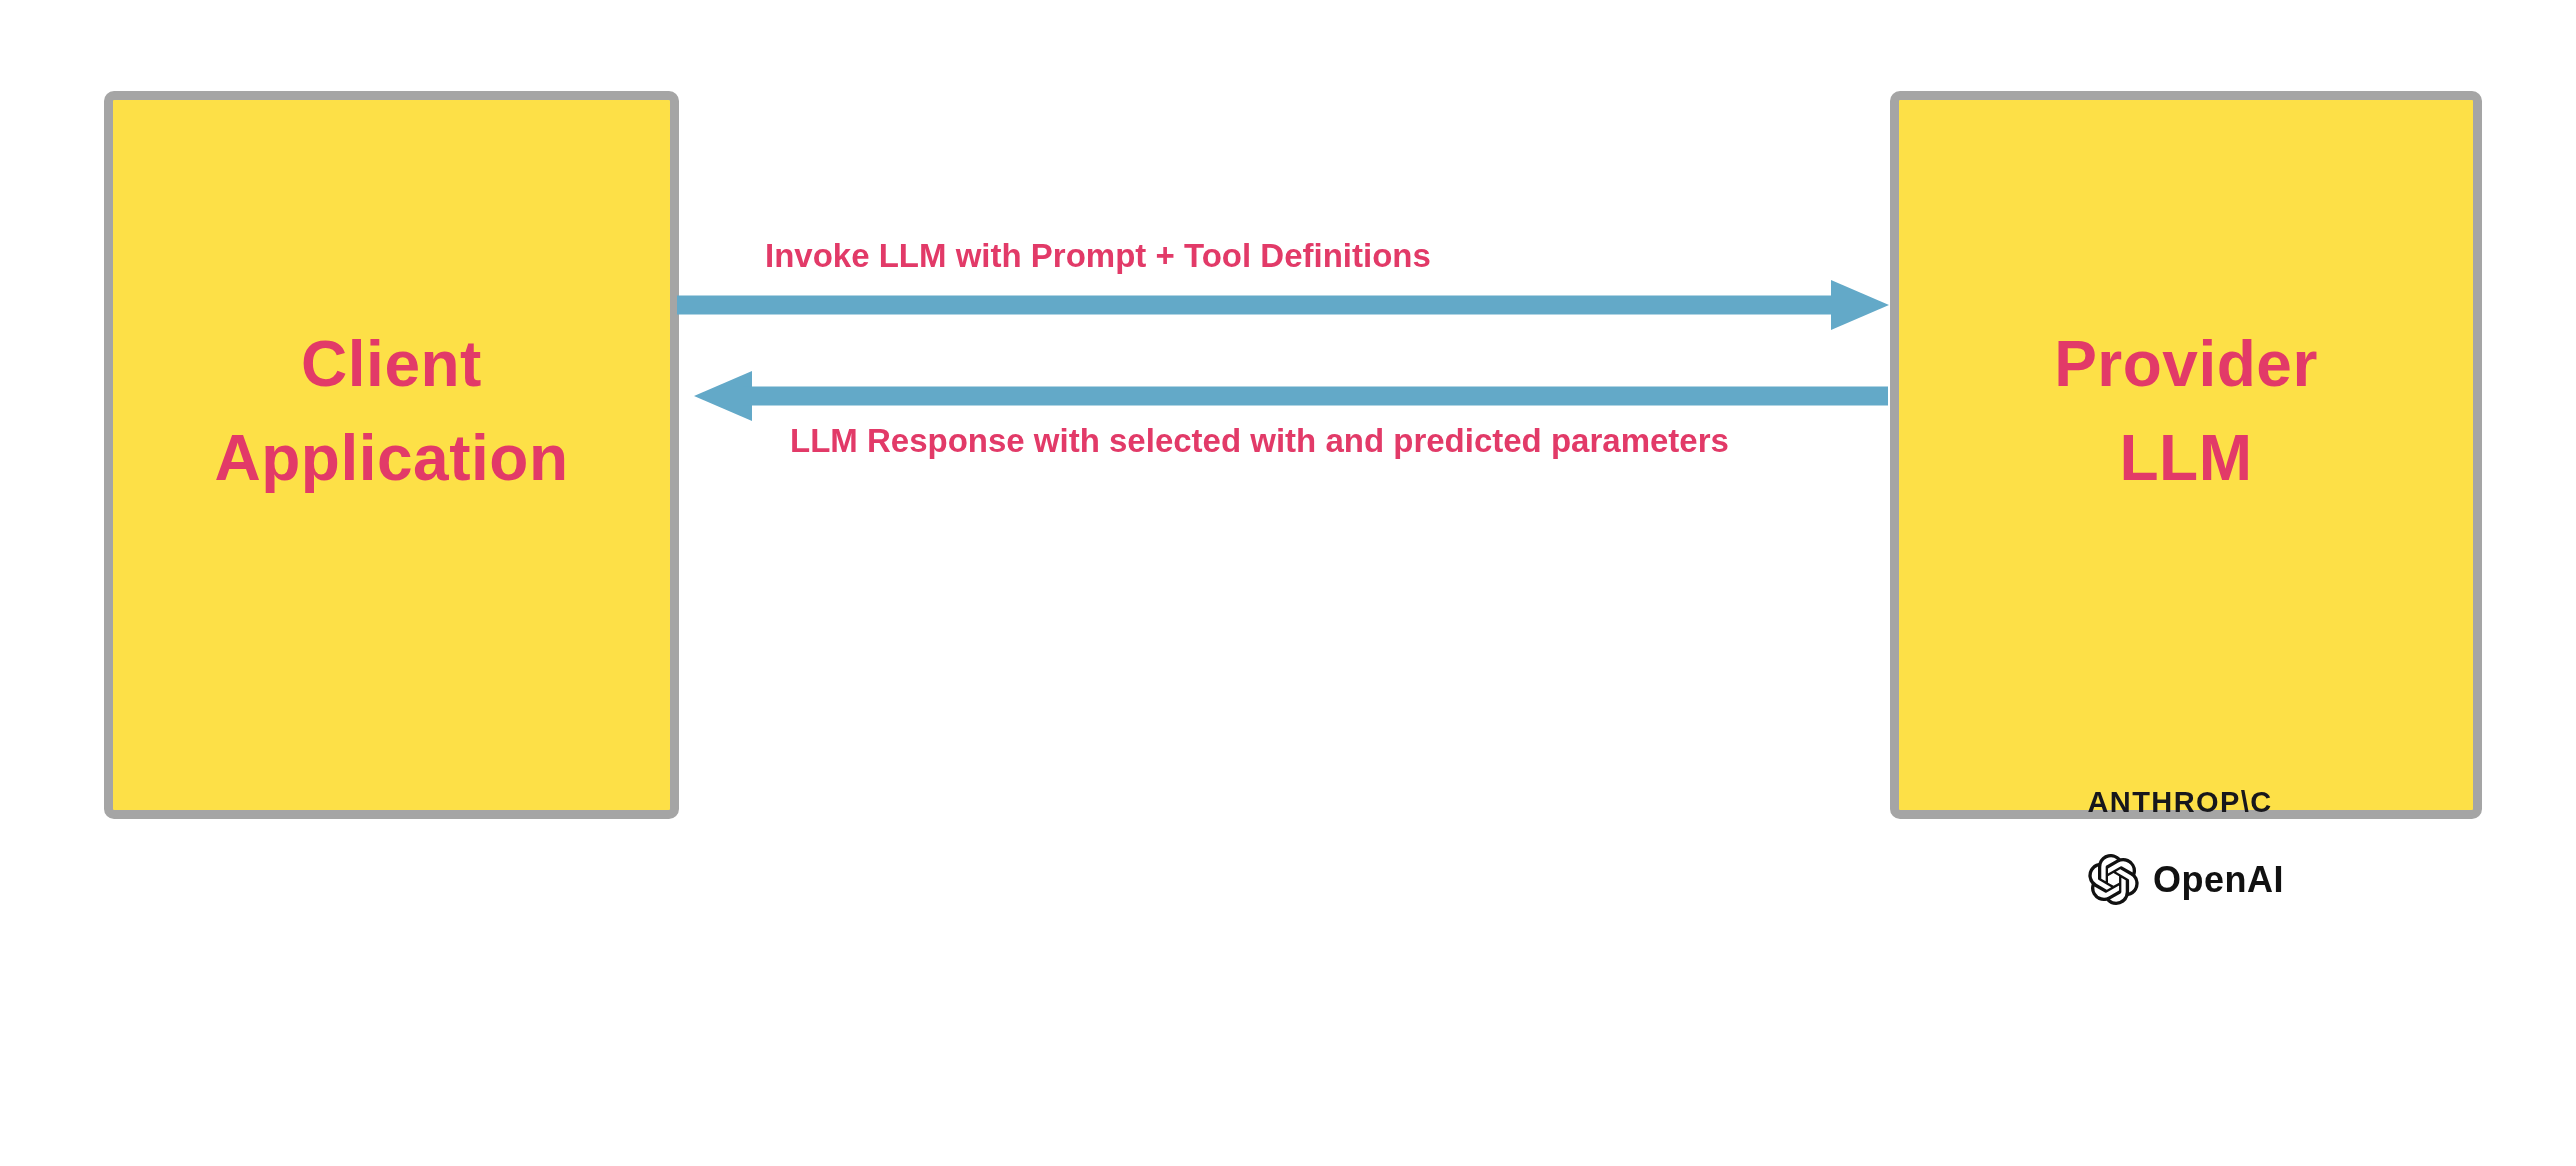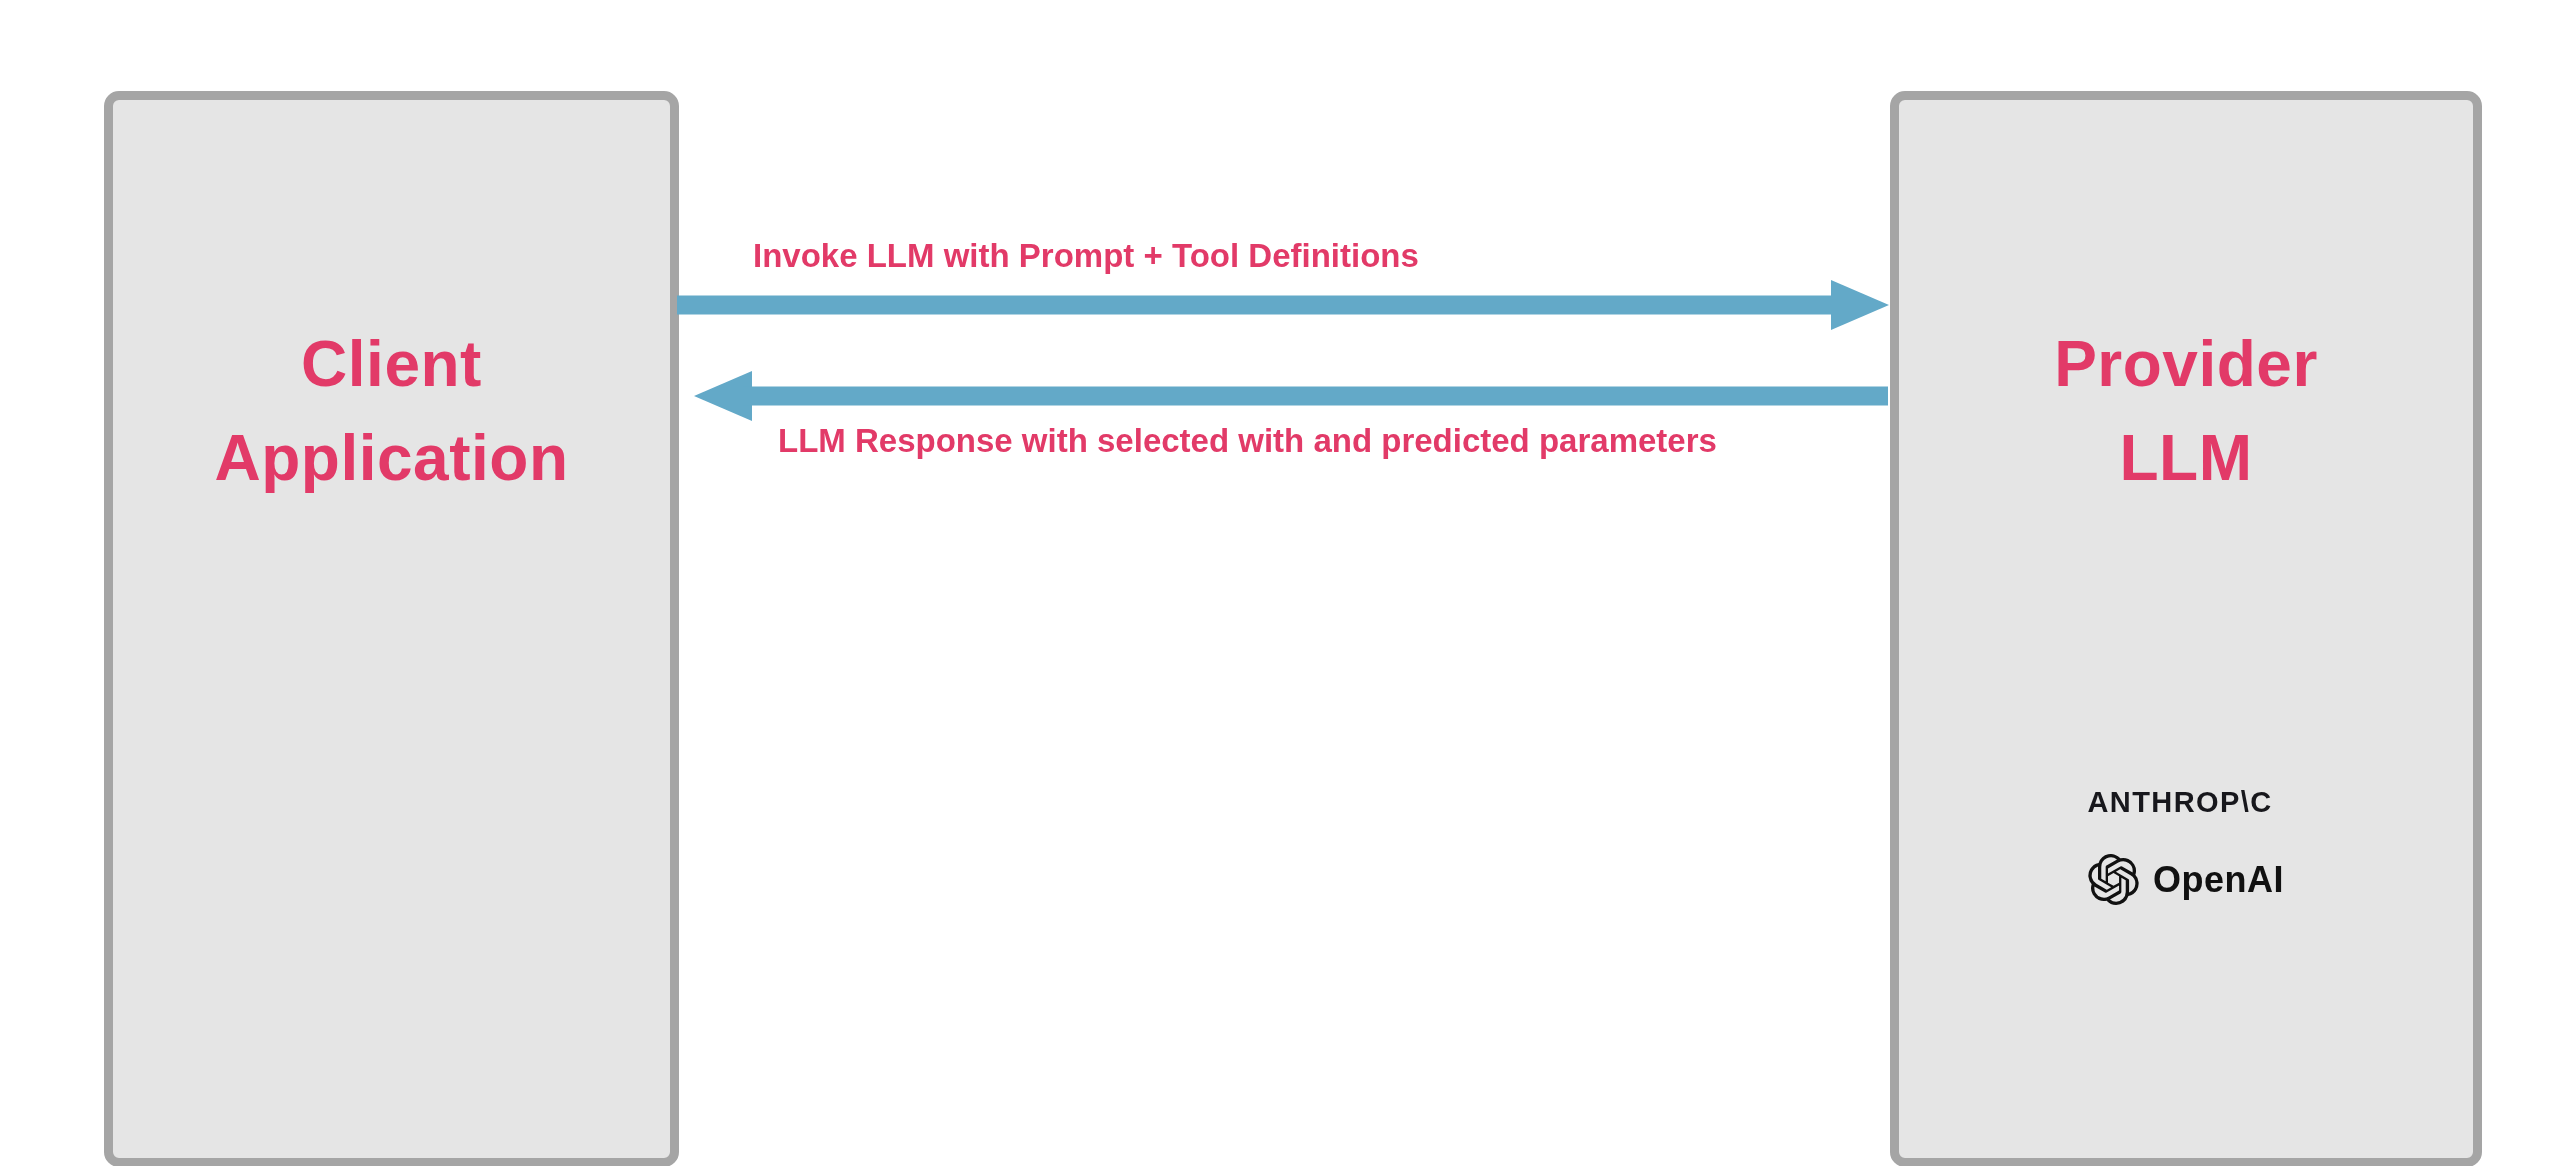--- a/index.html
+++ b/index.html
@@ -13,24 +13,24 @@
   .canvas{
     position:relative;
     width:2576px;
     height:1166px;
     background:#ffffff;
     overflow:hidden;
   }
   .box{
     position:absolute;
     top:91px;
-    height:1076px;
-    background:#e5e5e5;
+    height:728px;
+    background:#fde047;
     border:9.4px solid var(--gray);
-    border-radius:15px;
+    border-radius:10px;
     box-sizing:border-box;
   }
   .client-box{ left:104px; width:575px; }
   .provider-box{ left:1890px; width:592px; }
   .box-title{
     position:absolute;
     left:0; right:0;
     top:217px;
     text-align:center;
     color:var(--pink);
@@ -95,20 +95,21 @@
     border-top:25.4px solid transparent;
     border-bottom:25.4px solid transparent;
     border-right:58px solid var(--blue);
   }
   .label{
     position:absolute;
     color:var(--pink);
     font-size:33px;
     font-weight:700;
     white-space:nowrap;
+    margin-left:12px;
   }
   .label-request{ left:753px; top:237px; }
   .label-response{ left:778px; top:422px; }
 </style>
 </head>
 <body>
 
 <div class="canvas">
 
   <div class="box client-box">

